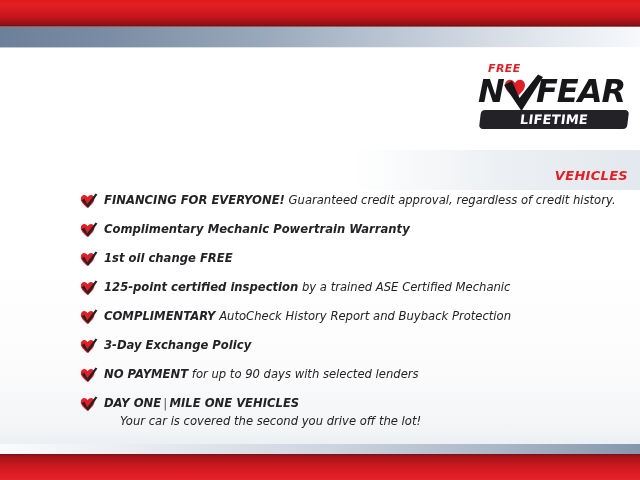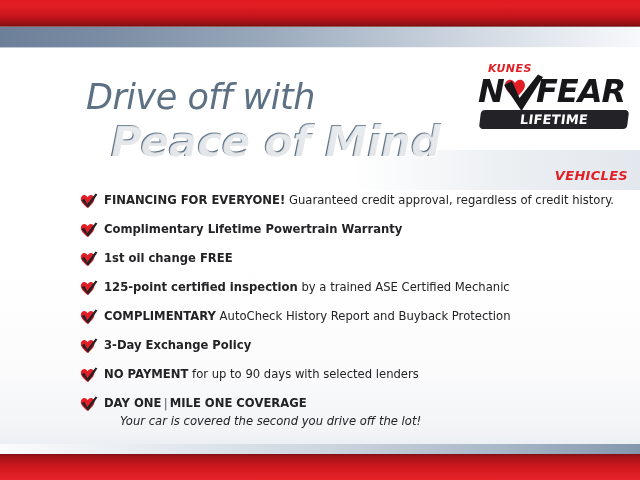--- a/index.html
+++ b/index.html
@@ -193,20 +193,21 @@
     padding-left: 24px;
     margin-bottom: 7px;
   }
   .bullet-icon {
     position: absolute;
     left: 0; top: 1px;
     width: 18px; height: 16px;
   }
   .bullet-text {
     font-family: "DejaVu Sans", sans-serif;
+    font-style: italic;
     font-size: 11.6px;
     line-height: 16px;
     color: #232326;
     white-space: nowrap;
   }
   .bullet-text b {
     font-weight: 700;
   }
   .bullet-sub {
     font-family: "DejaVu Sans", sans-serif;
@@ -227,27 +228,23 @@
 </head>
 <body>
 
 <div id="poster">
 
   <div class="band-top-red"></div>
   <div class="band-top-gray"></div>
   <div class="canvas-sheen"></div>
   <div class="canvas-sheen2"></div>
 
-  <div class="headline">
-    <div class="headline-line1">Drive off with</div>
-    <div class="headline-line2">Peace of Mind</div>
-  </div>
 
   <div class="logo">
-    <div class="logo-kunes">KUNES</div>
+    <div class="logo-kunes">FREE</div>
 
     <div class="logo-main">
       <span class="logo-n">N</span>
 
       <svg class="logo-heart" viewBox="0 0 22 20">
         <path d="M11 19 C 11 19, 1 12.4, 1 6.4 C 1 2.7, 3.6 0.8, 6.1 0.8 C 8.3 0.8, 10.1 2.3, 11 4.1 C 11.9 2.3, 13.7 0.8, 15.9 0.8 C 18.4 0.8, 21 2.7, 21 6.4 C 21 12.4, 11 19, 11 19 Z" fill="#e21f26"></path>
       </svg>
 
       <svg class="logo-check" viewBox="0 0 42 38">
         <path d="M2 11 L 10 7 L 17.5 24 L 36 0.5 L 41 3 L 19.5 37 Z" fill="#17171a"></path>
@@ -271,21 +268,21 @@
         <path d="M1.5 7.2 L 4.4 5.8 L 7.2 11.2 L 15.6 0.6 L 17.4 1.6 L 8.2 14.8 Z" fill="#232326"></path>
       </svg>
       <div class="bullet-text"><b>FINANCING FOR EVERYONE!</b><span> Guaranteed credit approval, regardless of credit history.</span></div>
     </div>
 
     <div class="bullet">
       <svg class="bullet-icon" viewBox="0 0 18 16">
         <path d="M7.6 15 C 7.6 15, 0.8 10.2, 0.8 6 C 0.8 3.3, 2.6 2, 4.3 2 C 5.8 2, 7 3, 7.6 4.3 C 8.2 3, 9.4 2, 10.9 2 C 12.6 2, 14.4 3.3, 14.4 6 C 14.4 10.2, 7.6 15, 7.6 15 Z" fill="#e21f26"></path>
         <path d="M1.5 7.2 L 4.4 5.8 L 7.2 11.2 L 15.6 0.6 L 17.4 1.6 L 8.2 14.8 Z" fill="#232326"></path>
       </svg>
-      <div class="bullet-text"><b>Complimentary Lifetime Powertrain Warranty</b><span></span></div>
+      <div class="bullet-text"><b>Complimentary Mechanic Powertrain Warranty</b><span></span></div>
     </div>
 
 
     <div class="bullet">
       <svg class="bullet-icon" viewBox="0 0 18 16">
         <path d="M7.6 15 C 7.6 15, 0.8 10.2, 0.8 6 C 0.8 3.3, 2.6 2, 4.3 2 C 5.8 2, 7 3, 7.6 4.3 C 8.2 3, 9.4 2, 10.9 2 C 12.6 2, 14.4 3.3, 14.4 6 C 14.4 10.2, 7.6 15, 7.6 15 Z" fill="#e21f26"></path>
         <path d="M1.5 7.2 L 4.4 5.8 L 7.2 11.2 L 15.6 0.6 L 17.4 1.6 L 8.2 14.8 Z" fill="#232326"></path>
       </svg>
       <div class="bullet-text"><b>1st oil change FREE</b><span></span></div>
     </div>
@@ -320,21 +317,21 @@
         <path d="M1.5 7.2 L 4.4 5.8 L 7.2 11.2 L 15.6 0.6 L 17.4 1.6 L 8.2 14.8 Z" fill="#232326"></path>
       </svg>
       <div class="bullet-text"><b>NO PAYMENT</b><span> for up to 90 days with selected lenders</span></div>
     </div>
 
     <div class="bullet">
       <svg class="bullet-icon" viewBox="0 0 18 16">
         <path d="M7.6 15 C 7.6 15, 0.8 10.2, 0.8 6 C 0.8 3.3, 2.6 2, 4.3 2 C 5.8 2, 7 3, 7.6 4.3 C 8.2 3, 9.4 2, 10.9 2 C 12.6 2, 14.4 3.3, 14.4 6 C 14.4 10.2, 7.6 15, 7.6 15 Z" fill="#e21f26"></path>
         <path d="M1.5 7.2 L 4.4 5.8 L 7.2 11.2 L 15.6 0.6 L 17.4 1.6 L 8.2 14.8 Z" fill="#232326"></path>
       </svg>
-      <div class="bullet-text"><b>DAY ONE</b><span class="pipe">|</span><b>MILE ONE COVERAGE</b></div>
+      <div class="bullet-text"><b>DAY ONE</b><span class="pipe">|</span><b>MILE ONE VEHICLES</b></div>
       <div class="bullet-sub">Your car is covered the second you drive off the lot!</div>
     </div>
 
   </div>
 
   <div class="band-bottom-gray"></div>
   <div class="band-bottom-red"></div>
 
 </div>
 

